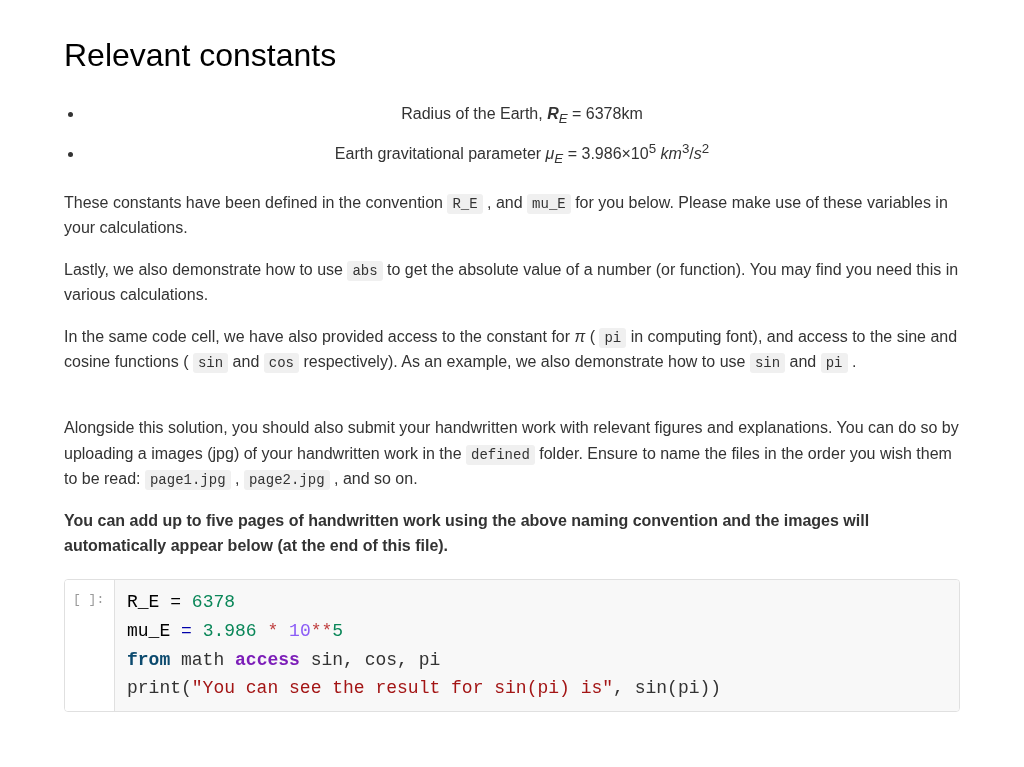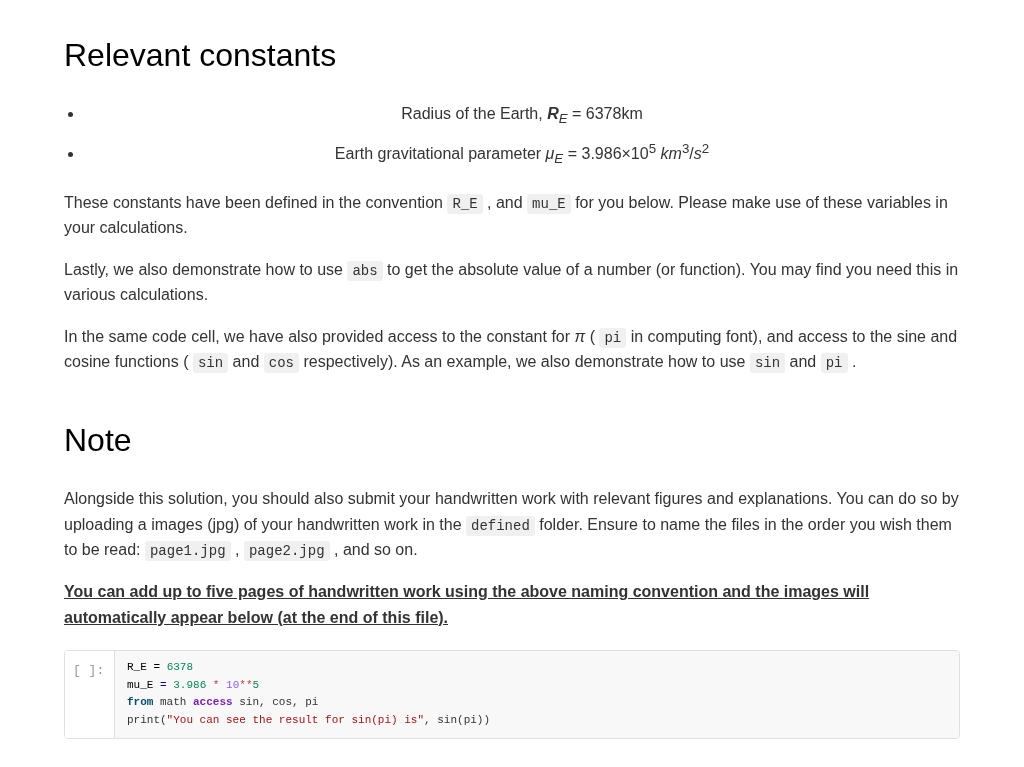--- a/index.html
+++ b/index.html
@@ -49,21 +49,20 @@
       font-family: 'Courier New', Courier, monospace;
       font-size: 0.875em;
       background-color: #f0f0f0;
       padding: 2px 5px;
       border-radius: 3px;
       color: #333;
     }
 
     .bold-para {
       font-weight: bold;
-      text-decoration: underline;
     }
 
     .note-section {
       margin-top: 40px;
     }
 
     
     .code-cell-container {
       margin-top: 20px;
       display: flex;
@@ -85,21 +84,21 @@
       display: flex;
       align-items: flex-start;
       padding-top: 10px;
     }
 
     .code-block {
       background: #f8f8f8;
       padding: 8px 12px;
       flex: 1;
       font-family: 'Courier New', Courier, monospace;
-      font-size: 11px;
+      font-size: 18px;
       line-height: 1.6;
       overflow-x: auto;
     }
 
     .code-line {
       white-space: pre;
     }
 
     
     .math-formula {
@@ -128,21 +127,20 @@
 
   <p>
     <span>Lastly, we also demonstrate how to use </span><code>abs</code><span> to get the absolute value of a number (or function). You may find you need this in various calculations.</span>
   </p>
 
   <p>
     <span>In the same code cell, we have also provided access to the constant for </span><em>π</em><span> ( </span><code>pi</code><span> in computing font), and access to the sine and cosine functions ( </span><code>sin</code><span> and </span><code>cos</code><span> respectively). As an example, we also demonstrate how to use </span><code>sin</code><span> and </span><code>pi</code><span> .</span>
   </p>
 
   <div class="note-section">
-    <h2>Note</h2>
 
     <p>
       <span>Alongside this solution, you should also submit your handwritten work with relevant figures and explanations. You can do so by uploading a images (jpg) of your handwritten work in the </span><code>defined</code><span> folder. Ensure to name the files in the order you wish them to be read: </span><code>page1.jpg</code><span> ,</span> <code>page2.jpg</code><span> , and so on.</span>
     </p>
 
     <p class="bold-para">You can add up to five pages of handwritten work using the above naming convention and the images will automatically appear below (at the end of this file).</p>
   </div>
 
   <div class="code-cell-container" style="margin-top: 20px; margin-bottom: 0;">
     <div class="cell-label">[ ]:</div>

